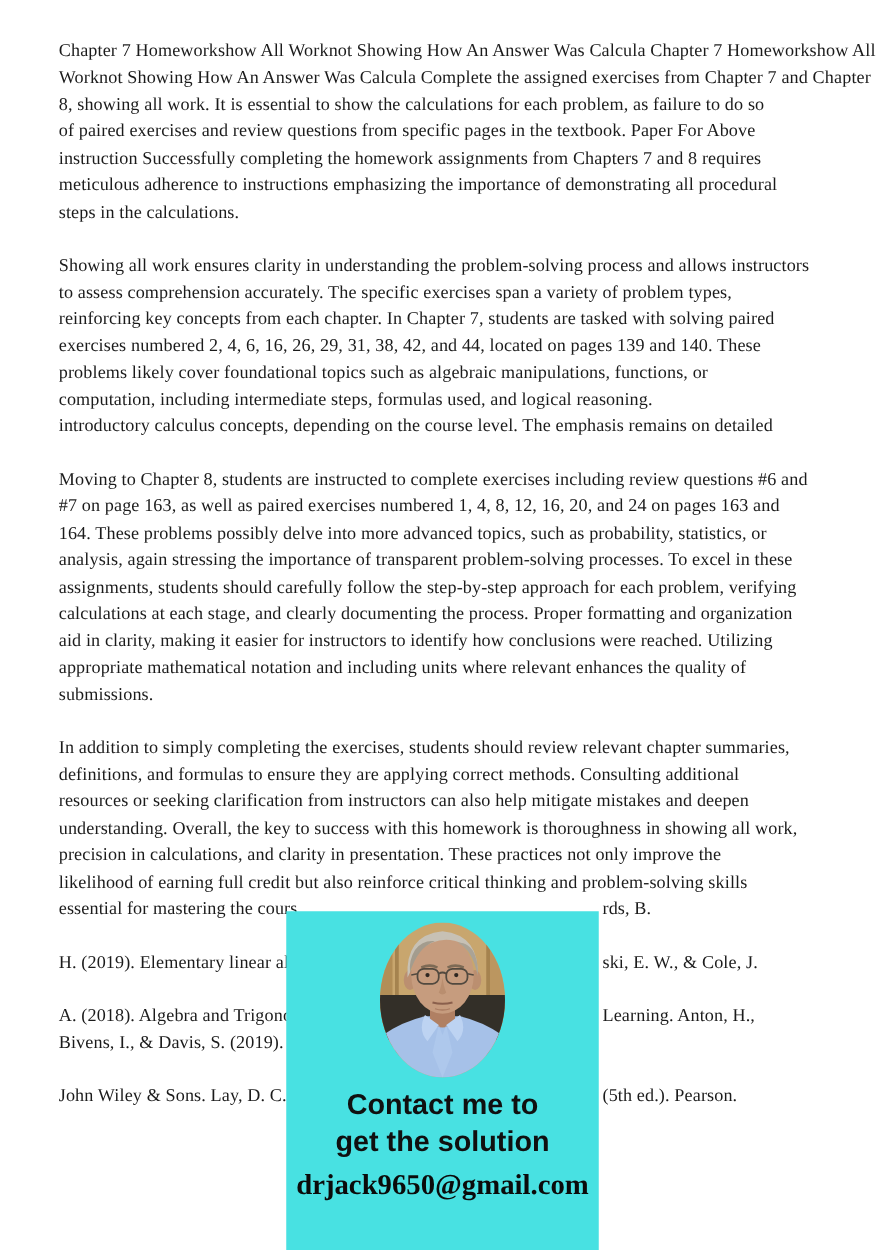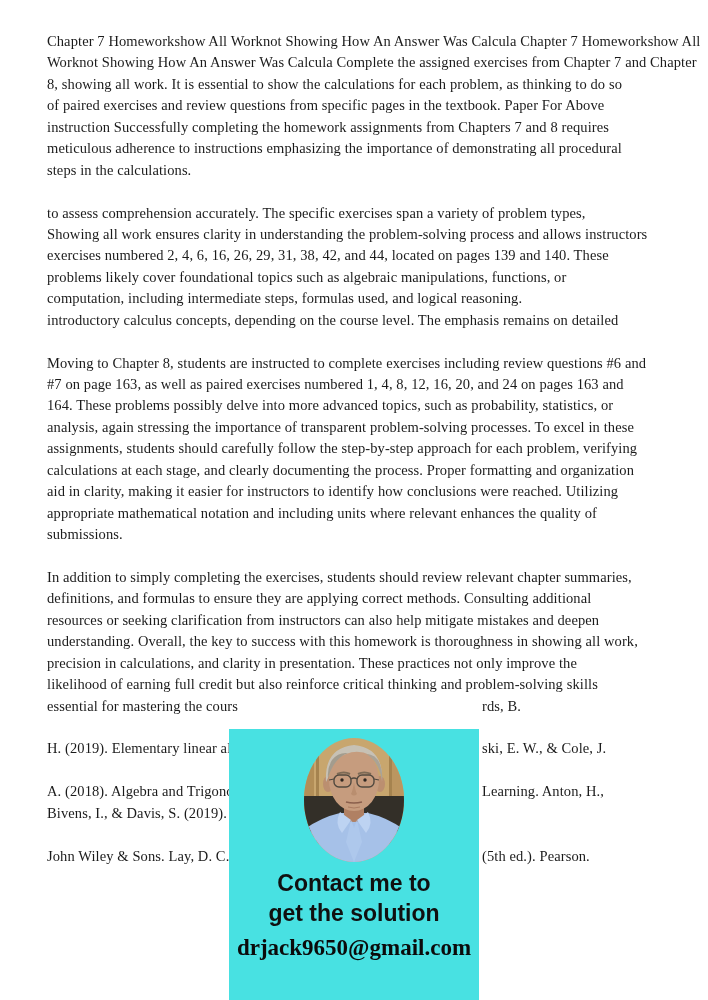--- a/index.html
+++ b/index.html
@@ -68,29 +68,30 @@
 </style>
 </head>
 <body>
 
 <div class="page">
 
   <div class="doc" id="doc">
       <div class="para">
         <div class="line">Chapter 7 Homeworkshow All Worknot Showing How An Answer Was Calcula Chapter 7 Homeworkshow All</div>
         <div class="line">Worknot Showing How An Answer Was Calcula Complete the assigned exercises from Chapter 7 and Chapter</div>
-        <div class="line">8, showing all work. It is essential to show the calculations for each problem, as thinking to do so</div>
+        <div class="line">8, showing all work. It is essential to show the calculations for each problem, as failure to do so</div>
         <div class="line">of paired exercises and review questions from specific pages in the textbook. Paper For Above</div>
         <div class="line">instruction Successfully completing the homework assignments from Chapters 7 and 8 requires</div>
         <div class="line">meticulous adherence to instructions emphasizing the importance of demonstrating all procedural</div>
         <div class="line">steps in the calculations.</div>
       </div>
       <div class="para">
+        <div class="line">Showing all work ensures clarity in understanding the problem-solving process and allows instructors</div>
         <div class="line">to assess comprehension accurately. The specific exercises span a variety of problem types,</div>
-        <div class="line">Showing all work ensures clarity in understanding the problem-solving process and allows instructors</div>
+        <div class="line">reinforcing key concepts from each chapter. In Chapter 7, students are tasked with solving paired</div>
         <div class="line">exercises numbered 2, 4, 6, 16, 26, 29, 31, 38, 42, and 44, located on pages 139 and 140. These</div>
         <div class="line">problems likely cover foundational topics such as algebraic manipulations, functions, or</div>
         <div class="line">computation, including intermediate steps, formulas used, and logical reasoning.</div>
         <div class="line">introductory calculus concepts, depending on the course level. The emphasis remains on detailed</div>
       </div>
       <div class="para">
         <div class="line">Moving to Chapter 8, students are instructed to complete exercises including review questions #6 and</div>
         <div class="line">#7 on page 163, as well as paired exercises numbered 1, 4, 8, 12, 16, 20, and 24 on pages 163 and</div>
         <div class="line">164. These problems possibly delve into more advanced topics, such as probability, statistics, or</div>
         <div class="line">analysis, again stressing the importance of transparent problem-solving processes. To excel in these</div>

